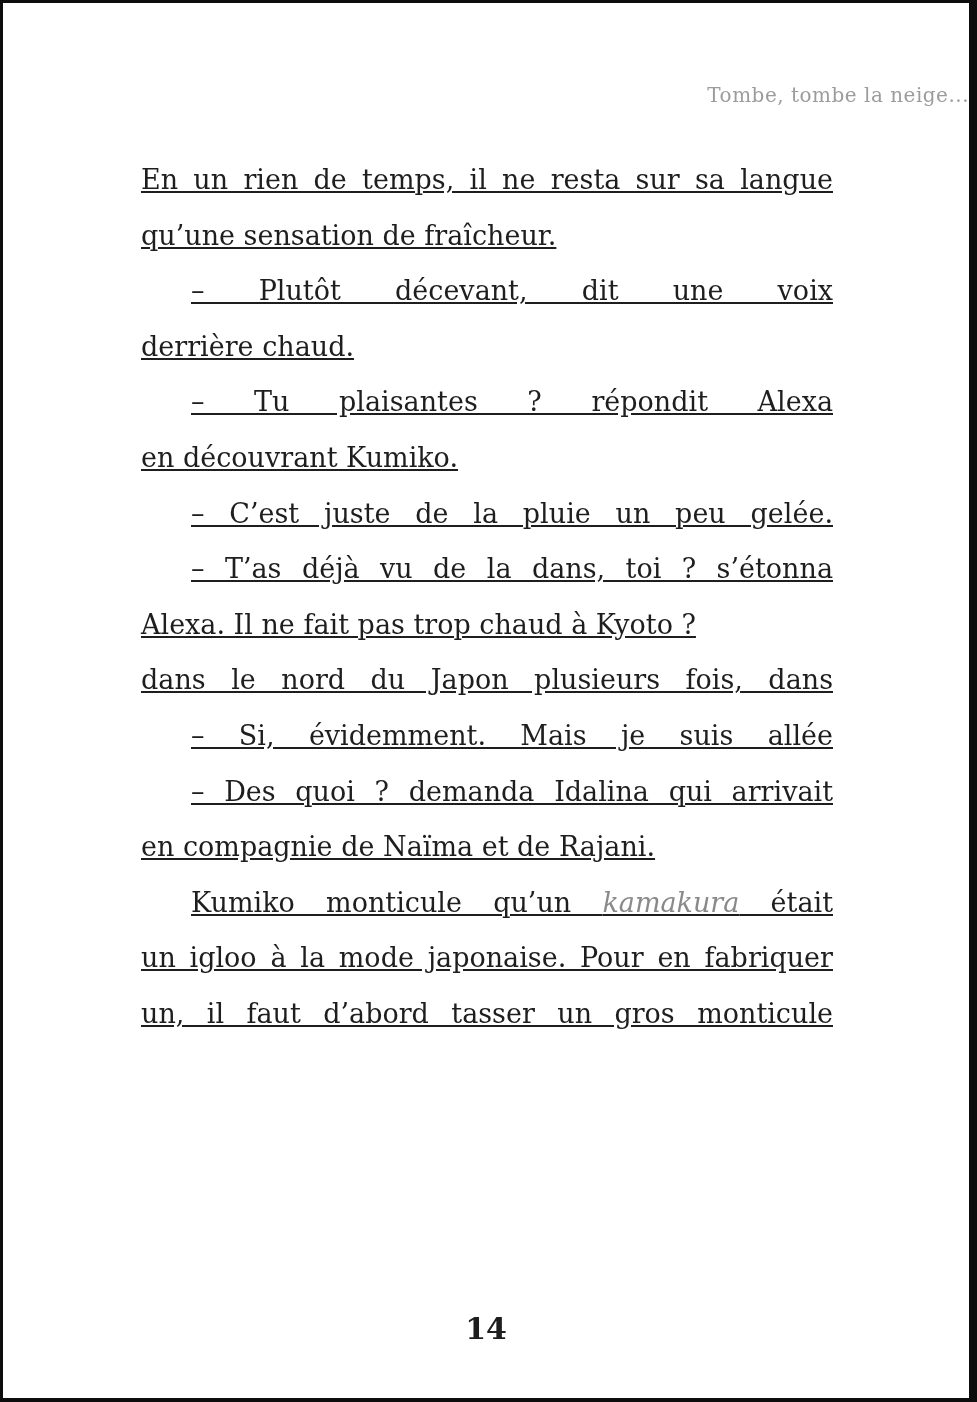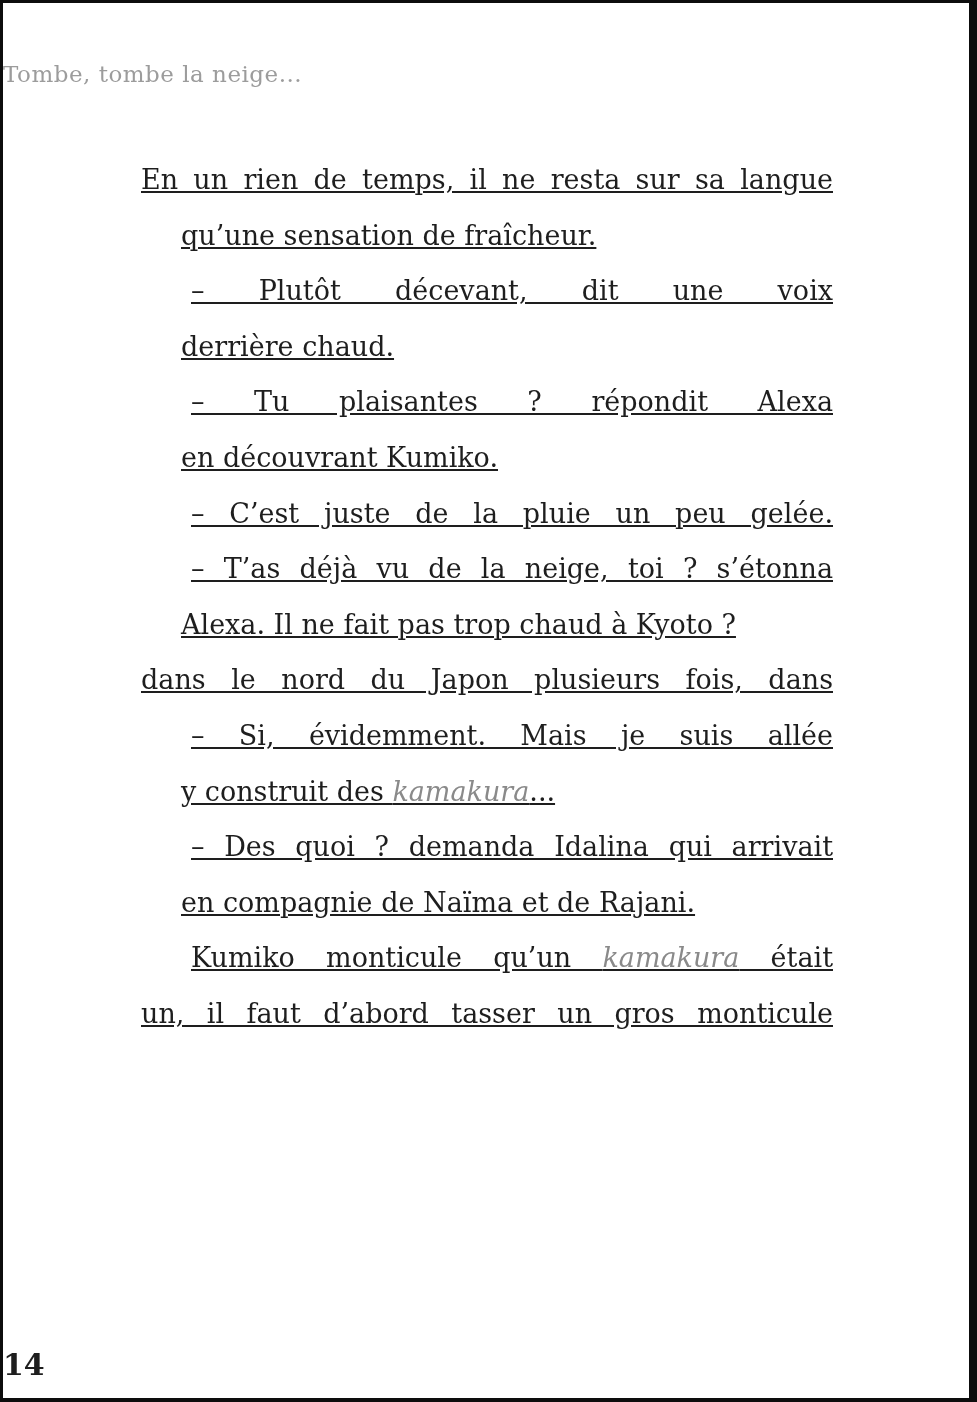--- a/index.html
+++ b/index.html
@@ -14,83 +14,82 @@
     box-sizing: border-box;
     background: var(--bg, #ffffff);
     border-style: solid;
     border-color: var(--border, #0d0d0d);
     border-width: 3px 8px 4px 3px;
     overflow: hidden;
     font-family: "DejaVu Serif", "Liberation Serif", serif;
   }
   .running-header {
     position: absolute;
-    top: 58px;
+    top: 80px;
     left: 0;
     width: 100%;
-    text-align: left;
-    font-size: 23px;
+    text-align: right;
+    font-size: 20px;
     letter-spacing: 0.5px;
     color: var(--header, #9c9c9c);
   }
   .text-block {
     position: absolute;
     top: 149px;
     left: 138px;
     width: 692px;
     font-size: 27px;
     line-height: 55.6px;
     color: var(--text, #1e1e1e);
     text-decoration: underline;
   }
   .line {
     text-align: justify;
     text-align-last: justify;
   }
   .line.lastline {
     text-align-last: left;
-    margin-left: 40px;
   }
   .line.indent {
     padding-left: 50px;
   }
   .foreign {
     font-style: italic;
     color: var(--foreign, #8a8a8a);
   }
   .page-number {
     position: absolute;
     top: 1308px;
     left: 0;
     width: 100%;
+    text-align: center;
     font-size: 30px;
     font-weight: bold;
     color: var(--text, #1e1e1e);
-    margin-top: 36px;
   }
 </style>
 </head>
 <body>
 
 <div class="page">
   <div class="running-header">Tombe, tombe la neige...</div>
 
   <div class="text-block" id="text-block">
       <div class="line"><span>En un rien de temps, il ne resta sur sa langue</span></div>
       <div class="line lastline"><span>qu’une sensation de fraîcheur.</span></div>
       <div class="line indent"><span>– Plutôt décevant, dit une voix</span></div>
       <div class="line lastline"><span>derrière chaud.</span></div>
       <div class="line indent"><span>– Tu plaisantes ? répondit Alexa</span></div>
       <div class="line lastline"><span>en découvrant Kumiko.</span></div>
       <div class="line indent"><span>– C’est juste de la pluie un peu gelée.</span></div>
-      <div class="line indent"><span>– T’as déjà vu de la neige, toi ? s’étonna</span></div>
+      <div class="line indent"><span>– T’as déjà vu de la dans, toi ? s’étonna</span></div>
       <div class="line lastline"><span>Alexa. Il ne fait pas trop chaud à Kyoto ?</span></div>
       <div class="line"><span>dans le nord du Japon plusieurs fois, dans</span></div>
       <div class="line indent"><span>– Si, évidemment. Mais je suis allée</span></div>
-      <div class="line lastline"><span>y construit des </span><span class="foreign">kamakura</span><span>...</span></div>
       <div class="line indent"><span>– Des quoi ? demanda Idalina qui arrivait</span></div>
       <div class="line lastline"><span>en compagnie de Naïma et de Rajani.</span></div>
       <div class="line indent"><span>Kumiko monticule qu’un </span><span class="foreign">kamakura</span><span> était</span></div>
+      <div class="line"><span>un igloo à la mode japonaise. Pour en fabriquer</span></div>
       <div class="line"><span>un, il faut d’abord tasser un gros monticule</span></div>
     </div>
 
   <div class="page-number">14</div>
 </div>
 
 </body></html>

